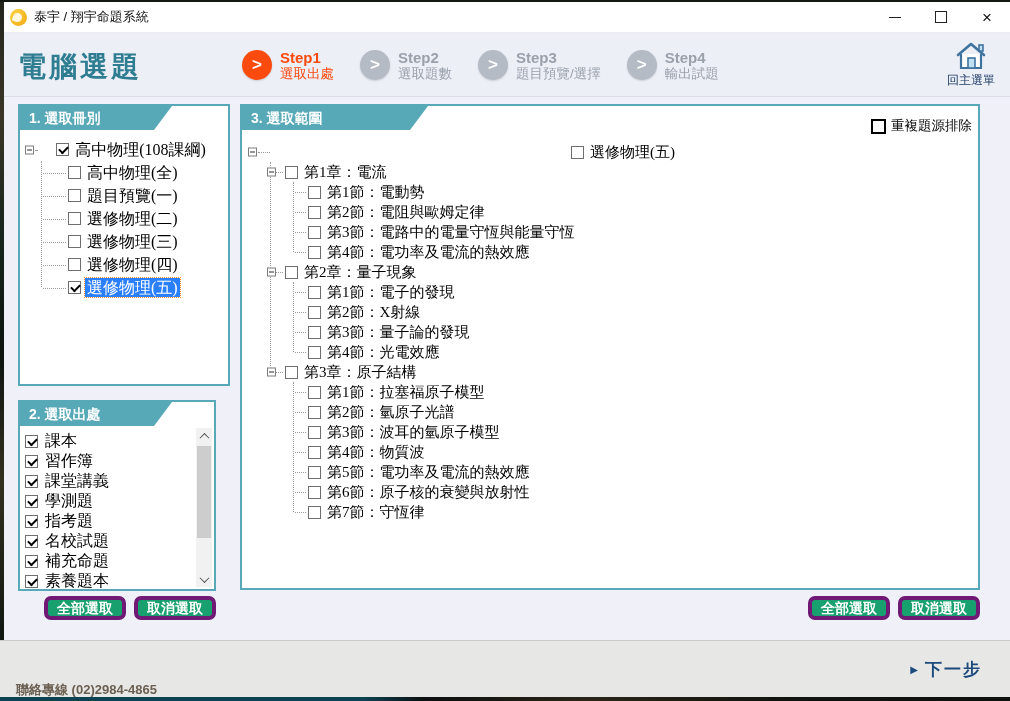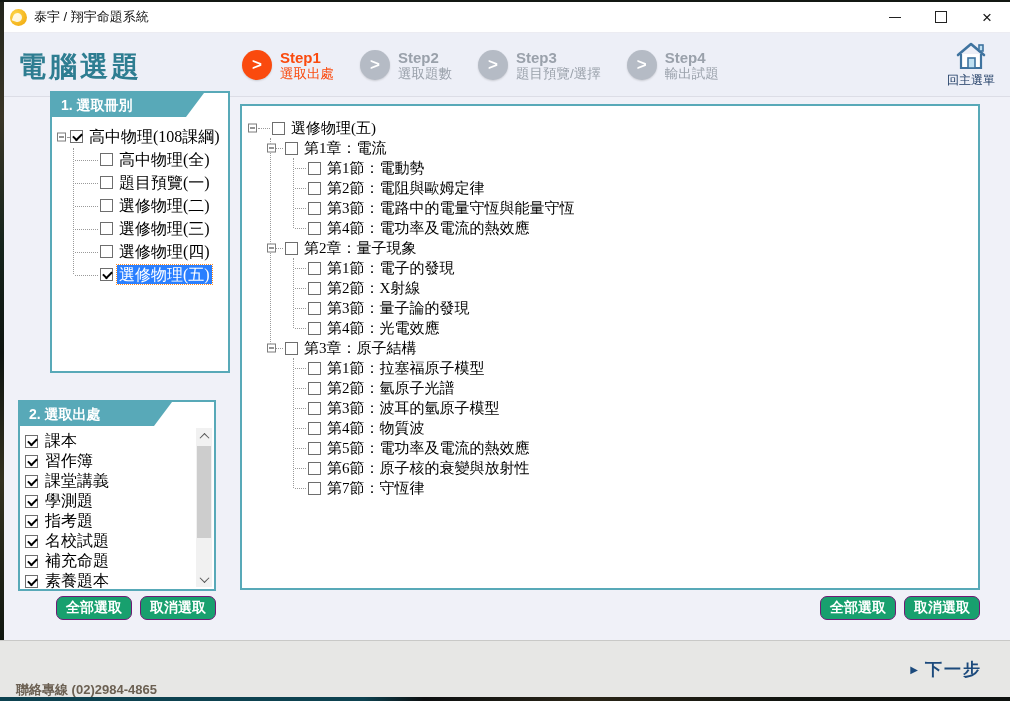--- a/index.html
+++ b/index.html
@@ -33,21 +33,21 @@
                background:var(--c-step-inactive);color:#fff;font-weight:900;font-size:17px;box-shadow:0 1px 2px rgba(0,0,0,.15);}
   .step.active .step-circle{background:var(--c-step-active);}
   .step-texts{display:flex;flex-direction:column;line-height:1.15;justify-content:space-between;}
   .step-name{font-size:15px;font-weight:bold;color:var(--c-step-inactive-text);}
   .step-label{font-size:13.5px;color:var(--c-step-inactive-text);}
   .step.active .step-name,.step.active .step-label{color:var(--c-step-active);}
   .home{position:absolute;right:10px;top:8px;width:58px;display:flex;flex-direction:column;align-items:center;cursor:pointer;}
   .home-label{font-size:12px;color:#1d3a63;margin-top:1px;}
   
   .panel{position:absolute;background:#fff;border:2px solid var(--c-teal);box-sizing:border-box;}
-  .p1{left:18px;top:91px;width:180px;height:282px;margin-left:32px;}
+  .p1{left:18px;top:104px;width:212px;height:282px;}
   .p2{left:18px;top:400px;width:198px;height:191px;}
   .p3{left:240px;top:104px;width:740px;height:486px;}
   .phead{position:relative;height:24px;background:#fff;}
   .ptab{position:absolute;left:0;top:0;height:24px;background:var(--c-teal);color:#fff;font-size:14px;font-weight:bold;
         line-height:24px;padding-left:9px;box-sizing:border-box;
         clip-path:polygon(0 0,100% 0,calc(100% - 18px) 100%,0 100%);}
   .tab-sm{width:152px;} .tab-lg{width:186px;}
   .dedup{position:absolute;right:6px;top:11px;display:flex;align-items:center;gap:5px;font-size:13.5px;}
   .cb{display:inline-block;width:13px;height:13px;border:1px solid #6e6e6e;background:#fff;box-sizing:border-box;position:relative;flex:0 0 auto;}
   .cb.big{width:15px;height:15px;border:2px solid #000;}
@@ -57,21 +57,21 @@
          font-family:"Liberation Serif","DejaVu Serif",serif;white-space:nowrap;}
   .p1body{height:254px;padding:8px 2px 0 5px;font-size:16px;}
   .p3body{height:458px;padding:12px 2px 0 6px;font-size:15px;}
   .p2body{height:163px;padding:5px 20px 0 5px;font-size:16px;}
   
   .tnode{position:relative;}
   .tree-row{display:flex;align-items:center;position:relative;padding-left:14px;height:20px;}
   .p1body .tree-row{height:23px;padding-left:26px;}
   .tree-row::before{content:"";position:absolute;left:1px;top:50%;width:11px;border-top:1px dotted #9a9a9a;}
   .p1body .tree-row::before{width:23px;}
-  .tree-row.root{padding-left:24px;}
+  .tree-row.root{padding-left:24px;justify-content:center;}
   .p1body .tree-row.root{padding-left:13px;}
   .tree-row.root::before{left:10px;width:12px;}
   .p1body .tree-row.root::before{left:10px;width:2px;}
   .expander{position:absolute;left:-4px;top:50%;transform:translateY(-50%);width:9px;height:9px;
             border:1px solid #7d7d7d;background:#fff;box-sizing:border-box;}
   .tree-row.root>.expander{left:0;}
   .expander::after{content:"";display:block;width:5px;height:1px;background:#2b2b2b;margin:3px auto 0;}
   .tree-children{margin-left:22px;border-left:1px dotted #9a9a9a;}
   .p1body .tree-children{margin-left:16px;}
   .tree-children>.tnode:last-child::before{content:"";position:absolute;left:-1px;top:10px;bottom:0;width:1px;background:#fff;}
@@ -86,21 +86,21 @@
   .sbtn{position:absolute;left:0;width:16px;height:16px;display:flex;align-items:center;justify-content:center;}
   .sbtn.up{top:0;} .sbtn.down{bottom:0;}
   .chev{width:6px;height:6px;border-left:1.6px solid #555;border-top:1.6px solid #555;display:block;}
   .sbtn.up .chev{transform:rotate(45deg) translate(1px,1px);}
   .sbtn.down .chev{transform:rotate(-135deg) translate(1px,1px);}
   .sthumb{position:absolute;left:1px;top:18px;width:14px;height:92px;background:#cdcdcd;}
   
   .btnrow{position:absolute;display:flex;justify-content:flex-end;gap:8px;}
   .brow-l{left:18px;top:596px;width:198px;}
   .brow-r{left:240px;top:596px;width:740px;}
-  .gbtn{background:var(--c-green);color:#fff;border:1px solid #701a75;border-radius:7px;font-size:14px;font-weight:bold;
+  .gbtn{background:var(--c-green);color:#fff;border:4px solid #701a75;border-radius:7px;font-size:14px;font-weight:bold;
         height:24px;padding:0 9px;font-family:"Liberation Sans",sans-serif;cursor:pointer;}
   
   .footer{position:absolute;left:0;top:640px;width:1010px;height:57px;background:#e7e7e5;border-top:1px solid #c9c9c7;box-sizing:border-box;}
   .brand{position:absolute;left:16px;top:8px;color:var(--c-footer);display:flex;align-items:baseline;gap:7px;}
   .brand-main{font-size:22px;font-weight:bold;letter-spacing:1px;}
   .brand-suffix{font-size:13px;font-weight:bold;}
   .contact{position:absolute;left:16px;top:40px;font-size:13px;font-weight:bold;color:var(--c-footer);}
   .next{position:absolute;right:28px;top:50%;transform:translateY(-50%);display:flex;align-items:center;gap:7px;
         color:var(--c-navy);cursor:pointer;}
   .next-arrow{font-size:10px;line-height:1;}
@@ -274,20 +274,27 @@
       </div>
     </div>
   </div>
 
   <div class="btnrow brow-l">
     <button class="gbtn">全部選取</button>
     <button class="gbtn">取消選取</button>
   </div>
 
   <div class="panel p3">
+    <div class="phead">
+      <span class="ptab tab-lg">3. 選取範圍</span>
+      <label class="dedup">
+        <span class="cb big" id="dedup-cb"></span>
+        <span>重複題源排除</span>
+      </label>
+    </div>
     <div class="pbody p3body">
         <div class="tnode">
           <div class="tree-row root">
             <span class="expander"></span>
             <span class="cb"></span>
             <span class="tlabel">選修物理(五)</span>
           </div>
           <div class="tree-children">
             <div class="tnode">
               <div class="tree-row">

